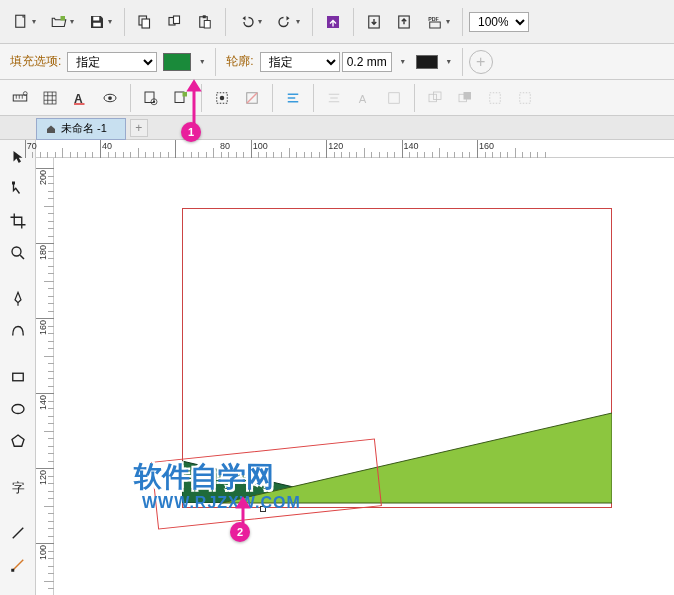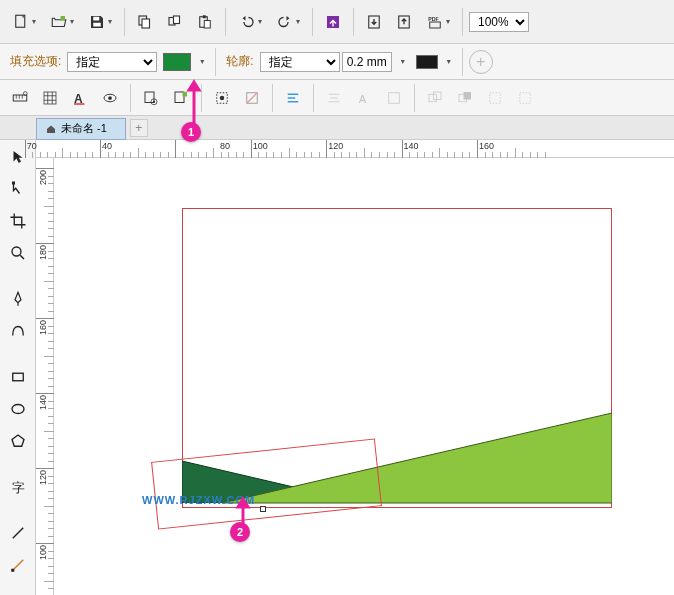--- a/index.html
+++ b/index.html
@@ -34,21 +34,21 @@
 .ruler-v .tick-major { position: absolute; left: 0; height: 1px; width: 18px; background: #888; }
 .ruler-v .tick-label { position: absolute; left: 2px; font-size: 9px; color: #333; writing-mode: vertical-rl; transform: rotate(180deg); }
 .canvas { position: absolute; left: 54px; top: 18px; right: 0; bottom: 0; background: #fff; overflow: hidden; }
 .page-border { position: absolute; border: 1px solid #cc4444; }
 .shape1 { position: absolute; }
 .shape2 { position: absolute; }
 .sel-box { position: absolute; border: 1px solid #d44; }
 .callout { position: absolute; width: 20px; height: 20px; border-radius: 50%; background: #e91e9c; color: #fff; display: flex; align-items: center; justify-content: center; font-size: 11px; font-weight: bold; box-shadow: 0 1px 3px rgba(0,0,0,0.3); }
 .arrow-pink { position: absolute; }
 .watermark { position: absolute; font-size: 28px; font-weight: bold; color: #2b7cc9; text-shadow: 2px 2px 0 #fff, -2px -2px 0 #fff, 2px -2px 0 #fff, -2px 2px 0 #fff; }
-.watermark-url { position: absolute; font-size: 11px; font-weight: bold; color: #2b7cc9; letter-spacing: 1px; }
+.watermark-url { position: absolute; font-size: 16px; font-weight: bold; color: #2b7cc9; letter-spacing: 1px; }
 .zoom-select { width: 60px; }
 .dimmed { opacity: 0.45; }
 </style>
 </head>
 <body>
 
 <div class="toolbar toolbar-main">
   <div class="tbtn wider">
       <svg viewBox="0 0 24 24">
         <rect x="5" y="3" width="12" height="16" fill="none" stroke="#333" stroke-width="1.5"></rect>
@@ -501,20 +501,21 @@
     <svg class="shape1" style="left:128px;top:285px" width="180" height="60" viewBox="0 0 180 60">
       <polygon points="0,60 180,60 0,18" fill="#1f6b3b" stroke="#0d3a1f" stroke-width="1"></polygon>
     </svg>
     <svg class="shape2" style="left:168px;top:250px" width="390" height="96" viewBox="0 0 390 96">
       <polygon points="0,95 390,95 390,5" fill="#8cc63f" stroke="#3a5a1a" stroke-width="1"></polygon>
     </svg>
 
     <div class="sel-box" style="left:100px;top:292px;width:225px;height:68px;transform:rotate(-6deg)"></div>
     <div style="position:absolute;left:206px;top:348px;width:6px;height:6px;border:1px solid #333;background:#fff"></div>
 
+    <div class="watermark" style="left:80px;top:300px">软件自学网</div>
     <div class="watermark-url" style="left:88px;top:336px">WWW.RJZXW.COM</div>
   </div>
 </div>
 
 <svg class="arrow-pink" style="left:186px;top:76px" width="16" height="50">
     <path d="M8 48 L8 8 M3 14 L8 6 L13 14 Z" stroke="#e91e9c" stroke-width="3" fill="#e91e9c"></path>
   </svg>
 <div class="callout" style="left:181px;top:122px">
     <span>1</span>
   </div>

